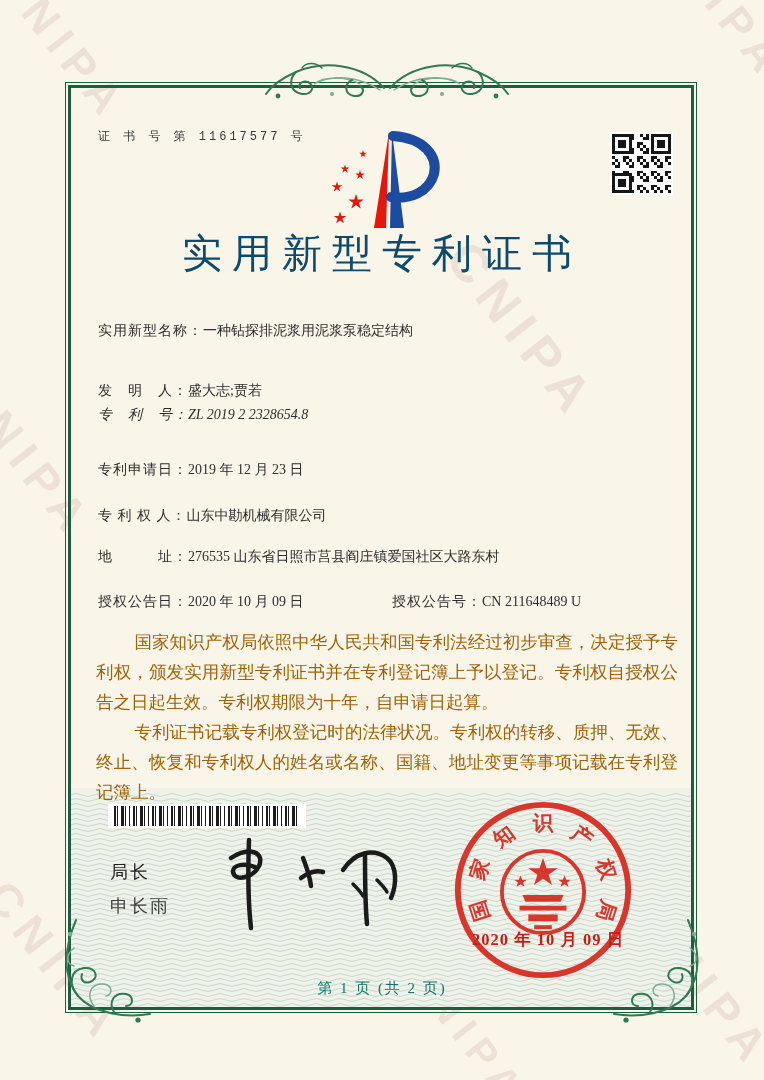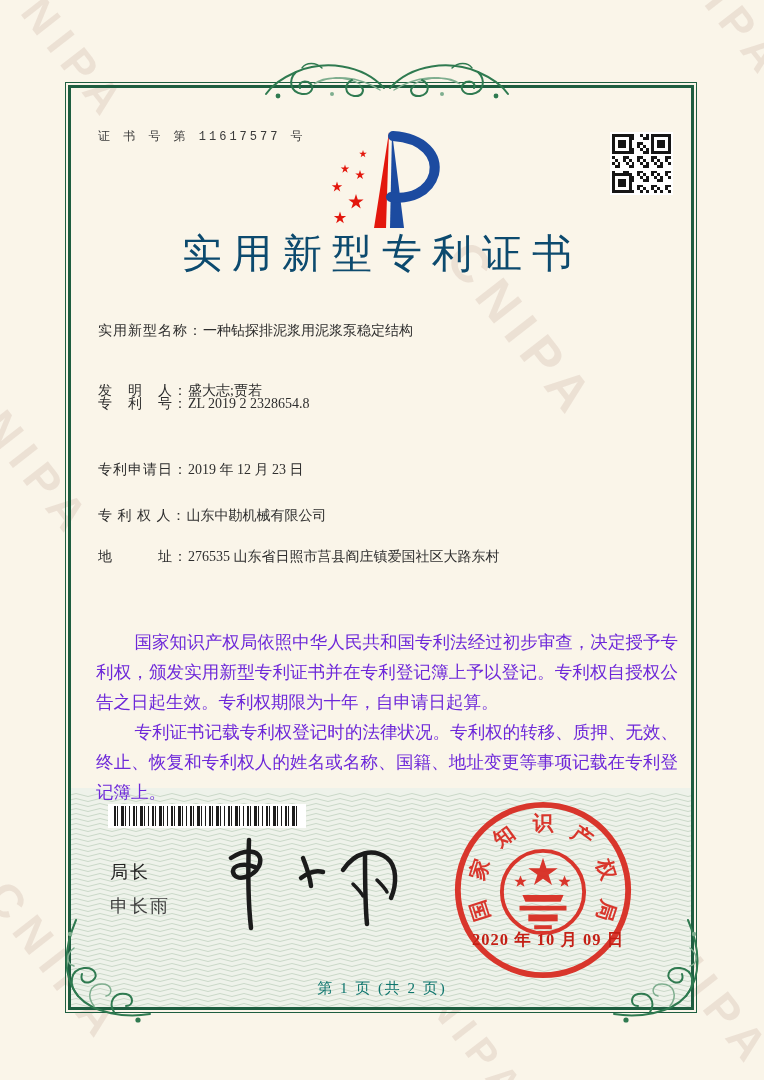--- a/index.html
+++ b/index.html
@@ -34,21 +34,21 @@
   .qr{
     left:610px; top:132px; width:63px; height:63px; background:#fff;
     display:grid; grid-template-columns:repeat(21,1fr); grid-template-rows:repeat(21,1fr);
     padding:2px; box-sizing:border-box;
   }
   .qr .on{background:#161616;}
   .row{position:absolute; left:98px; font-size:14px; color:#2e2e2e; white-space:nowrap;text-align:right;}
   .row .lab{letter-spacing:1px;}
   .paras{
     left:96px; top:627px; width:582px; font-size:17.5px; line-height:30px;
-    text-align:justify; color:#6d28d9;
+    text-align:justify; color:#a16207;
   }
   .paras p{margin:0; text-indent:2.2em;}
   .wave-panel{left:70px; top:788px; width:622px; height:220px;}
   .barcode{
     left:108px; top:804px; width:198px; height:24px; background:#fff;
     padding:2px 6px; box-sizing:border-box;
   }
   .barcode-bars{
     width:100%; height:100%;
     background:repeating-linear-gradient(90deg,
@@ -635,31 +635,37 @@
     </div>
 
   <div class="abs title">实用新型专利证书</div>
 
   <div class="row" style="top:322px;">
     <span class="lab">实用新型名称：</span><span>一种钻探排泥浆用泥浆泵稳定结构</span>
   </div>
   <div class="row" style="top:382px;">
     <span class="lab">发　明　人：</span><span>盛大志;贾若</span>
   </div>
-  <div class="row" style="top:395px;">
+  <div class="row" style="top:406px;font-style:italic;">
     <span class="lab">专　利　号：</span><span>ZL 2019 2 2328654.8</span>
   </div>
   <div class="row" style="top:461px;">
     <span class="lab">专利申请日：</span><span>2019 年 12 月 23 日</span>
   </div>
   <div class="row" style="top:507px;">
     <span class="lab">专 利 权 人：</span><span>山东中勘机械有限公司</span>
   </div>
   <div class="row" style="top:548px;">
     <span class="lab">地　　　址：</span><span>276535 山东省日照市莒县阎庄镇爱国社区大路东村</span>
+  </div>
+  <div class="row" style="top:593px;">
+    <span class="lab">授权公告日：</span><span>2020 年 10 月 09 日</span>
+    <span style="position:absolute; left:294px; white-space:nowrap;">
+      <span class="lab">授权公告号：</span><span>CN 211648489 U</span>
+    </span>
   </div>
 
   <div class="abs paras">
     <p>国家知识产权局依照中华人民共和国专利法经过初步审查，决定授予专利权，颁发实用新型专利证书并在专利登记簿上予以登记。专利权自授权公告之日起生效。专利权期限为十年，自申请日起算。</p>
     <p>专利证书记载专利权登记时的法律状况。专利权的转移、质押、无效、终止、恢复和专利权人的姓名或名称、国籍、地址变更等事项记载在专利登记簿上。</p>
   </div>
 
   <div class="abs barcode">
     <div class="barcode-bars"></div>
   </div>

